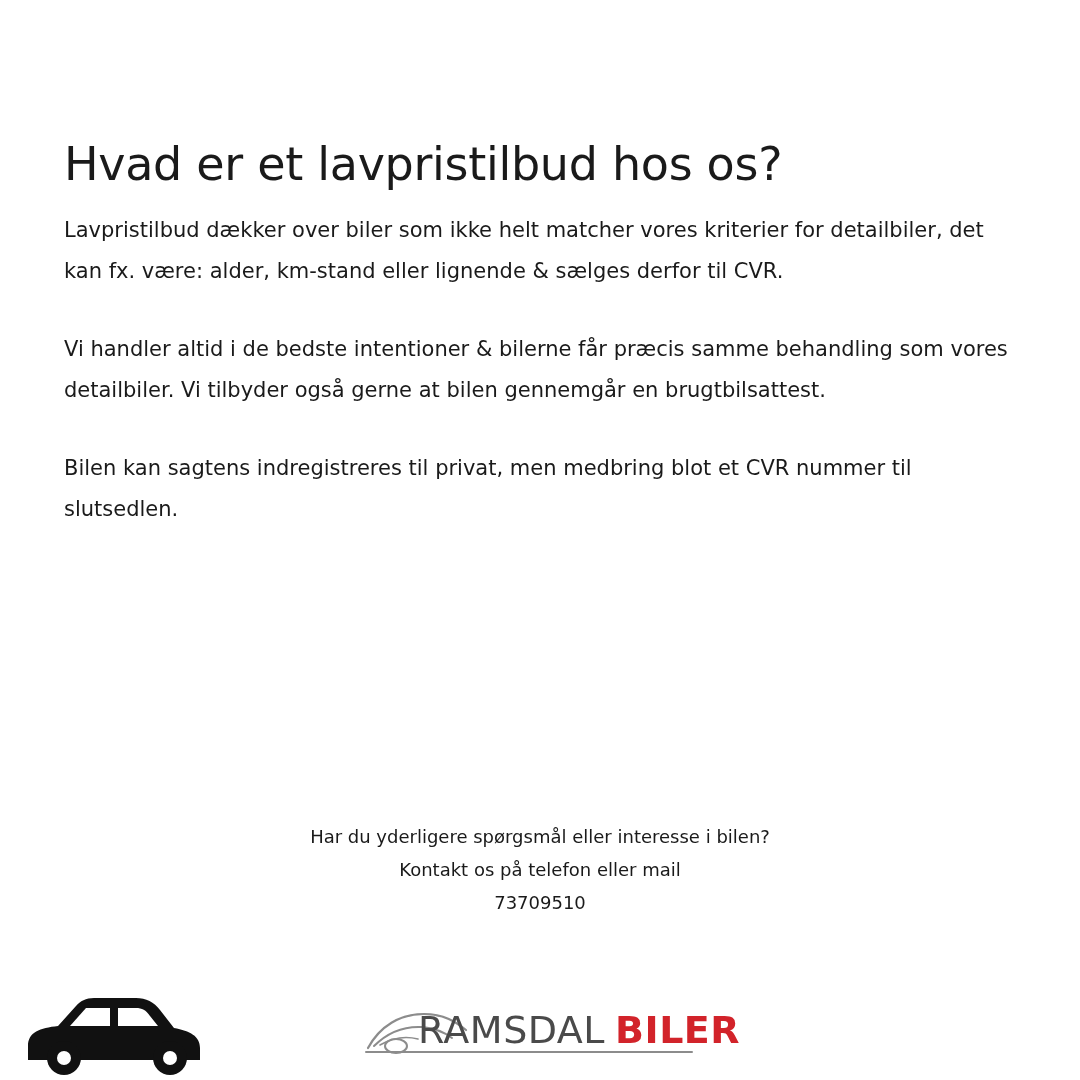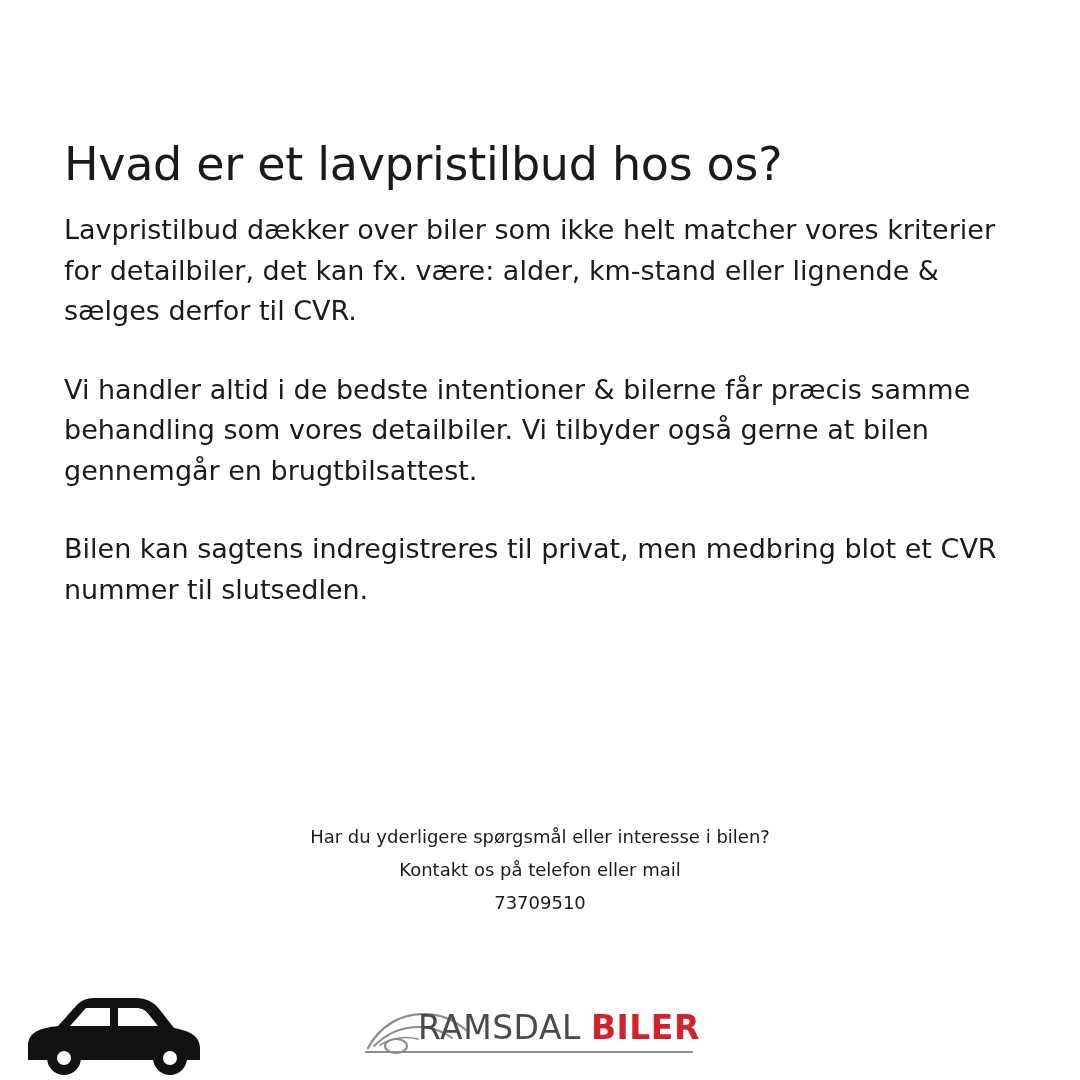--- a/index.html
+++ b/index.html
@@ -31,21 +31,21 @@
     color: #1a1a1a;
     line-height: 1.2;
   }
   .body-block {
     position: absolute;
     left: 64px;
     top: 210px;
     width: 950px;
   }
   .para {
-    font-size: 27px;
+    font-size: 21px;
     line-height: 40.5px;
     color: #1a1a1a;
     margin: 0 0 38px 0;
     font-weight: 400;
   }
   .para:last-child {
     margin-bottom: 0;
   }
   .contact {
     position: absolute;
@@ -81,21 +81,21 @@
     position: absolute;
     left: 0;
     top: 0;
     width: 352px;
     height: 72px;
   }
   .logo-text {
     position: absolute;
     left: 56px;
     top: 12px;
-    font-size: 33px;
+    font-size: 38px;
     letter-spacing: 0.5px;
     font-weight: 400;
     white-space: nowrap;
   }
   .logo-text .word-main {
     color: #4a4a4a;
   }
   .logo-text .word-accent {
     color: #d2232a;
     font-weight: 700;

